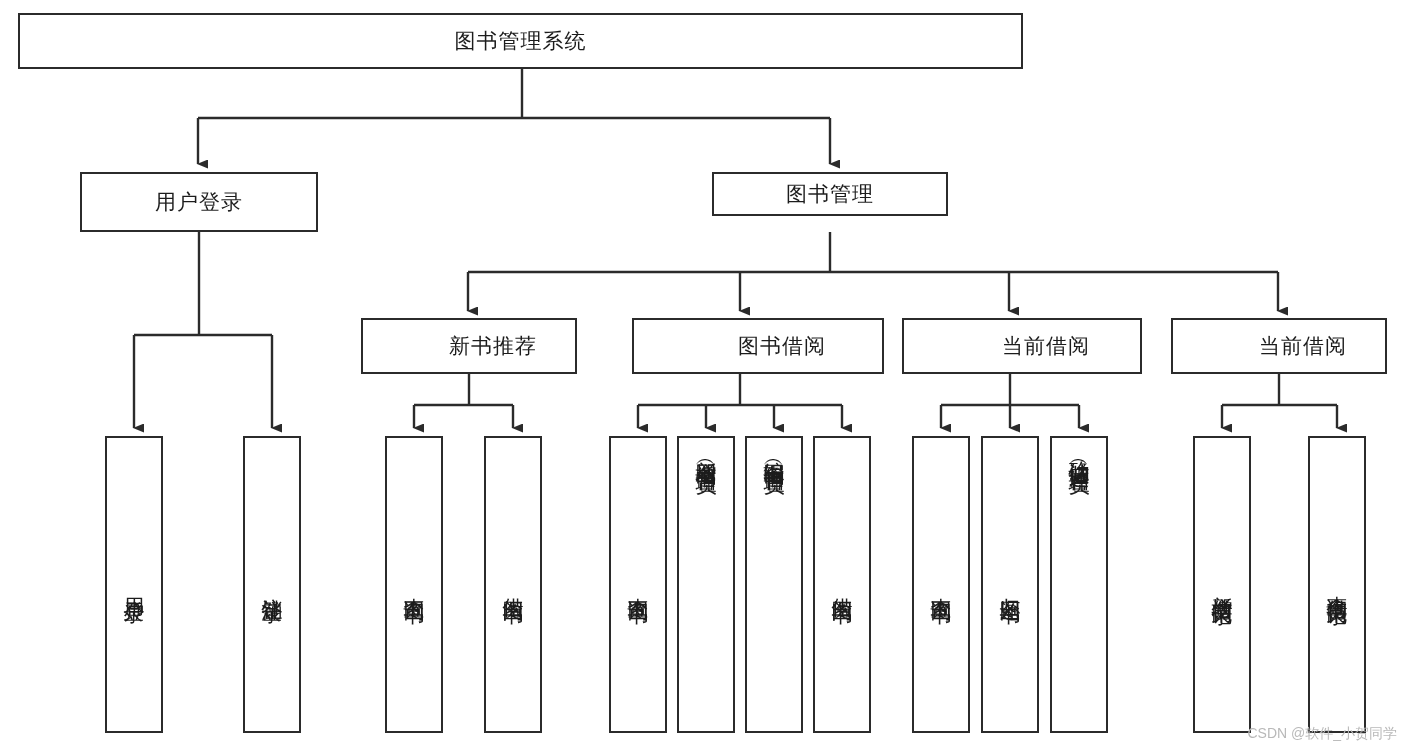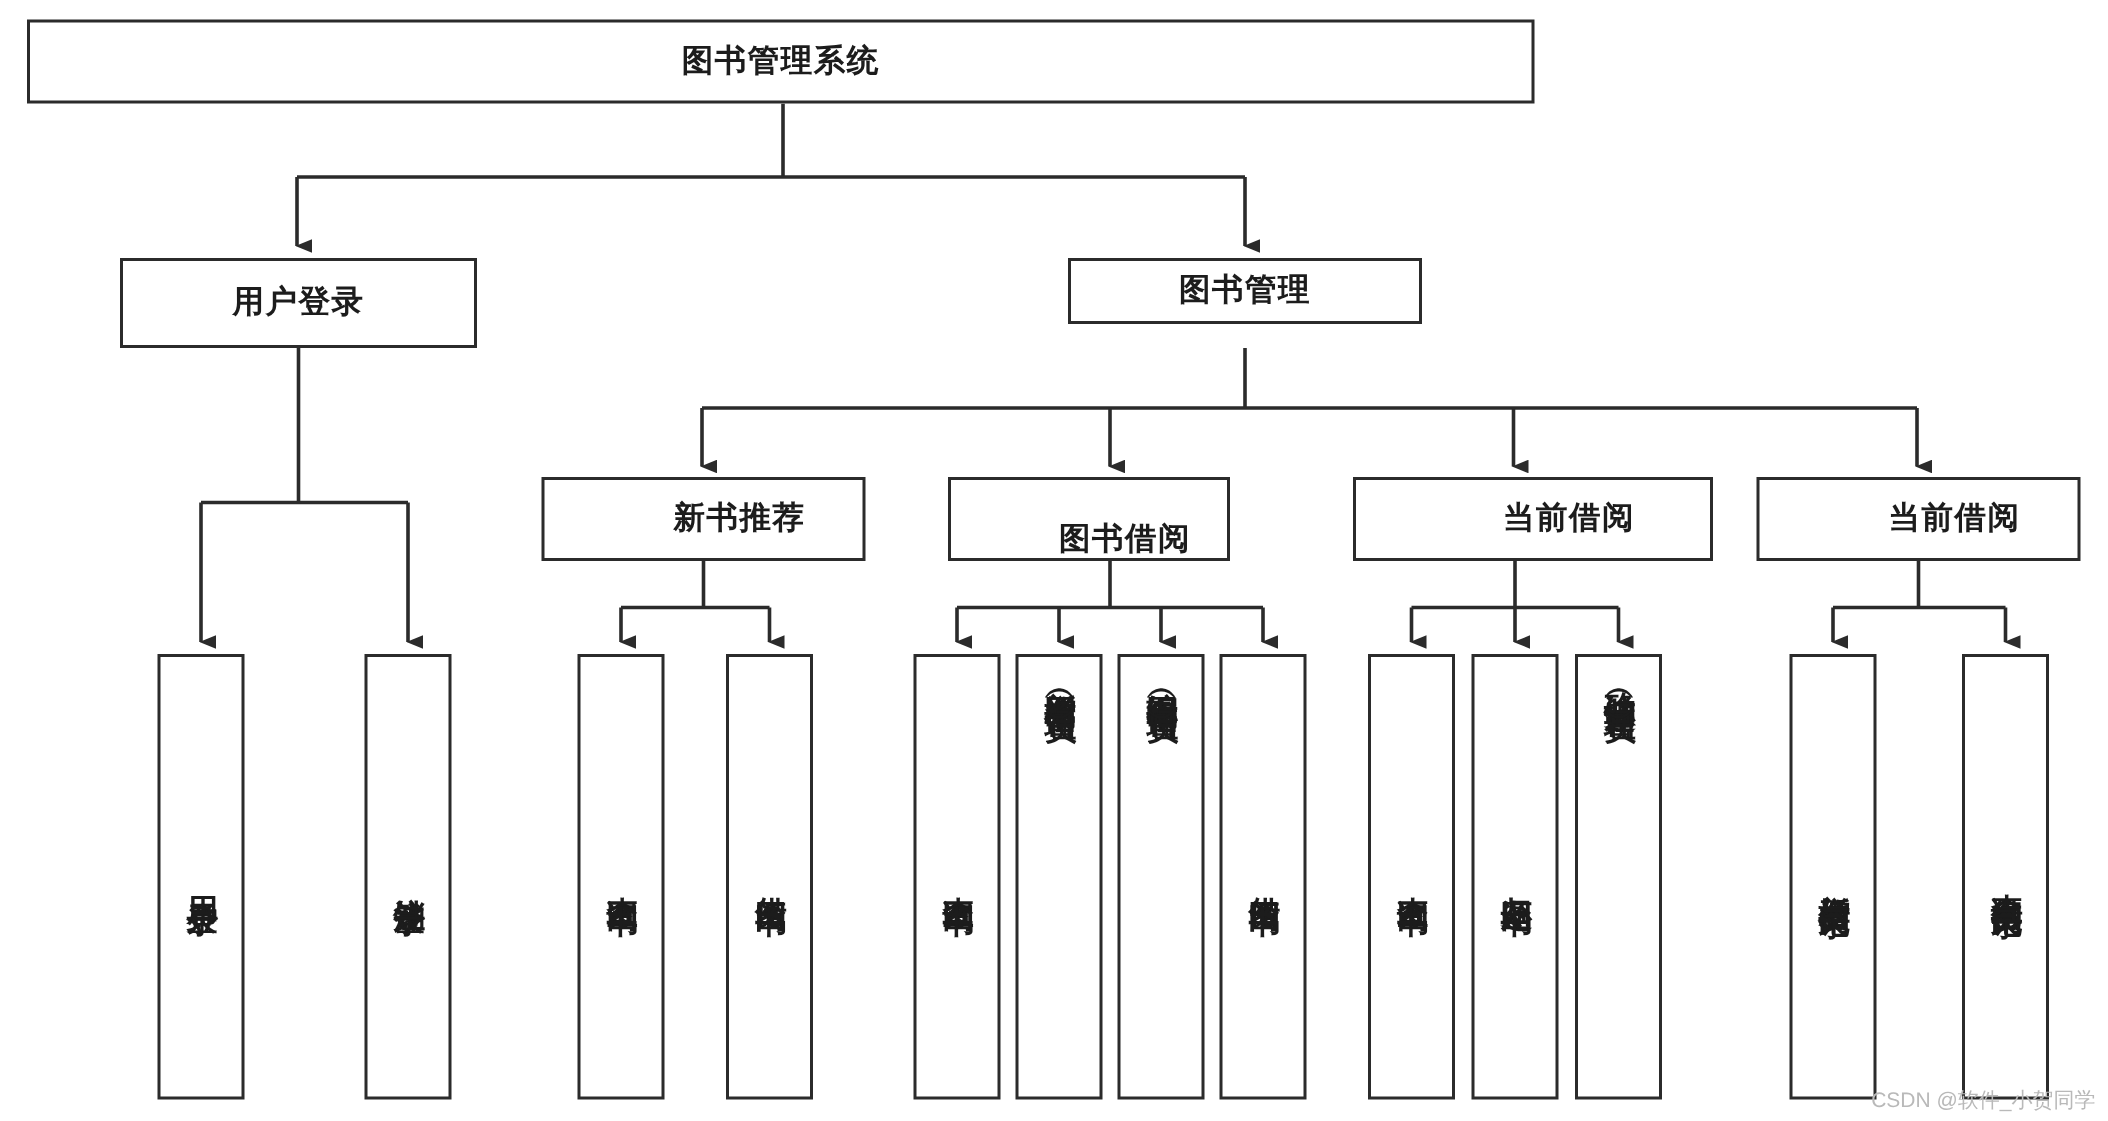--- a/index.html
+++ b/index.html
@@ -29,21 +29,20 @@
   .node {
     position: absolute;
     box-sizing: border-box;
     border: 2px solid #2b2b2b;
     background: #ffffff;
     display: flex;
     align-items: center;
     justify-content: center;
     color: #1c1c1c;
     z-index: 2;
-    font-weight: bold;
   }
   .node.horizontal {
     font-size: 21px;
     line-height: 1.2;
     letter-spacing: 1px;
     white-space: nowrap;
   }
   .node.vertical {
     writing-mode: vertical-rl;
     text-orientation: upright;
@@ -76,21 +75,21 @@
     top: 172px;
     width: 236px;
     height: 44px;
   }
   .lvl2 {
     height: 56px;
     top: 318px;
     padding-left: 48px;
   }
   #node-new-book-rec { left: 361px; width: 216px; }
-  #node-book-borrow  { left: 632px; width: 188px; align-items: flex-end; }
+  #node-book-borrow  { left: 632px; width: 252px; }
   #node-current-borrow { left: 902px; width: 240px; }
   #node-borrow-record { left: 1171px; width: 216px; }
 
   .leaf {
     top: 436px;
     height: 297px;
     width: 58px;
   }
   #watermark {
     position: absolute;

